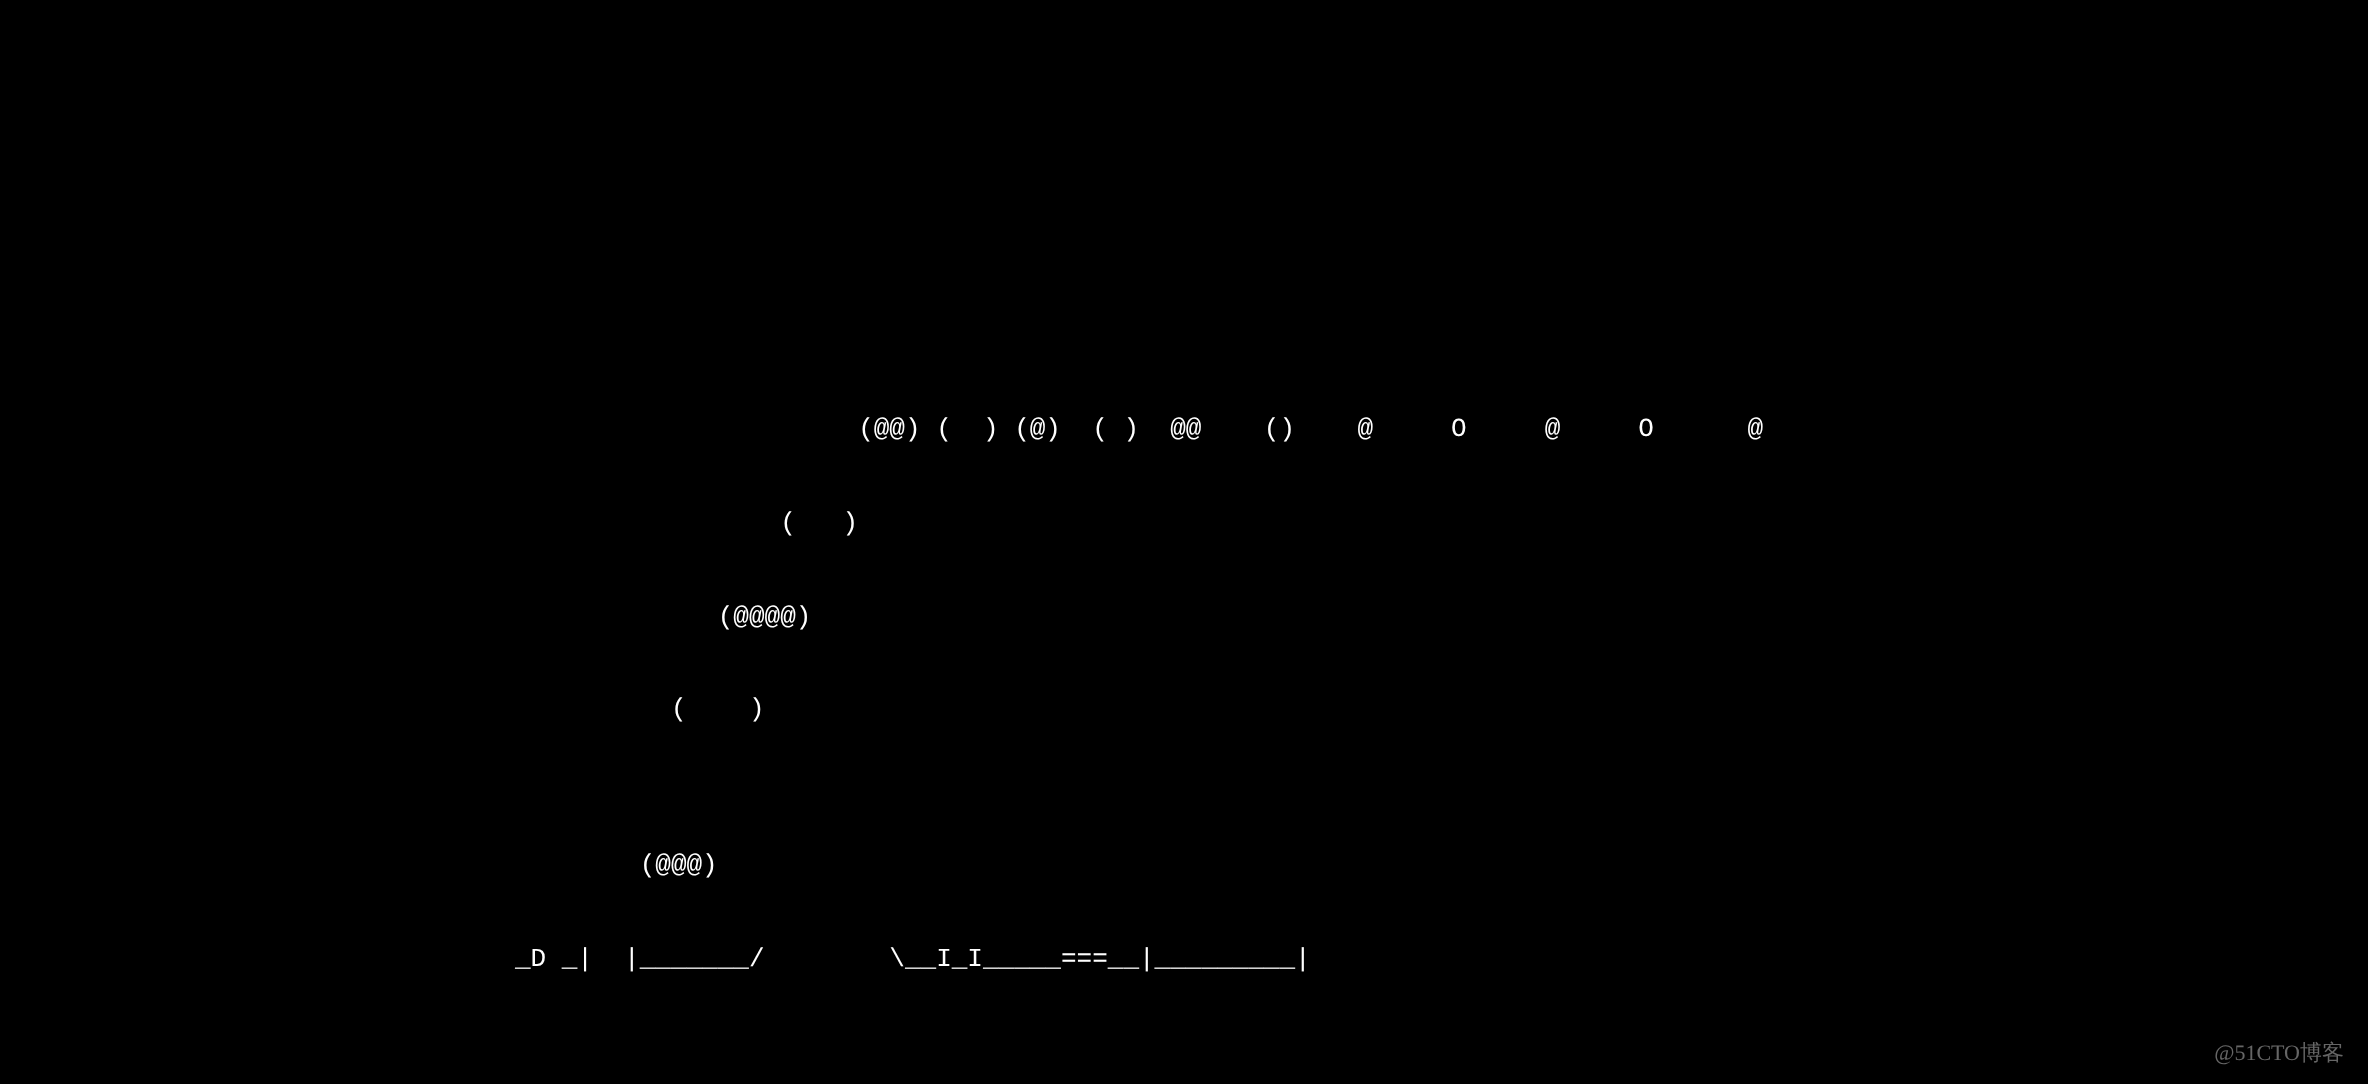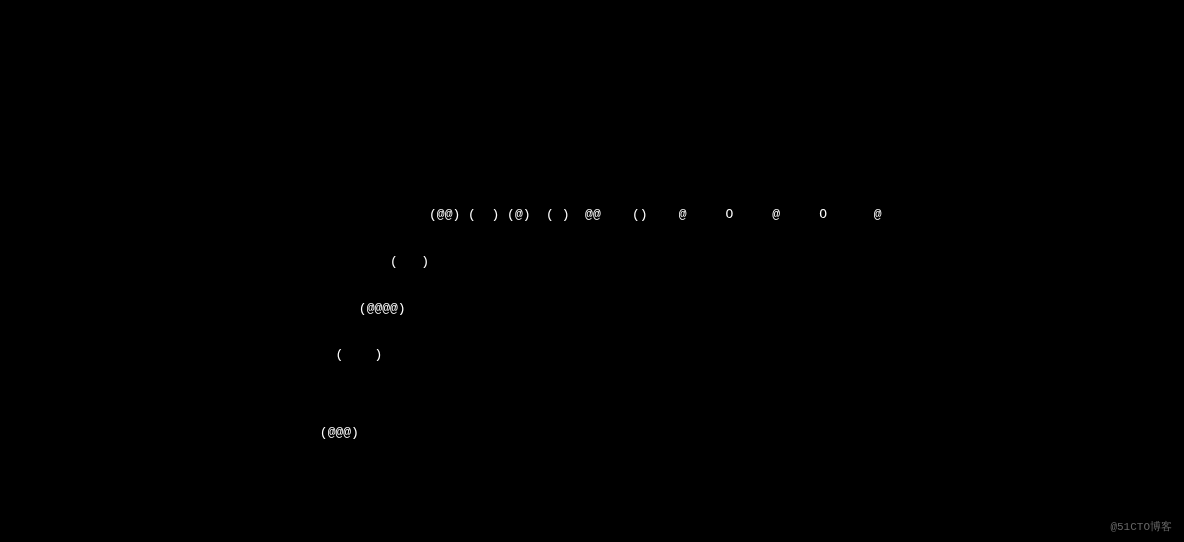--- a/index.html
+++ b/index.html
@@ -23,38 +23,39 @@
       padding: 20px 0 0 0;
       font-weight: normal;
       letter-spacing: 0;
     }
     .watermark {
       position: absolute;
       bottom: 8px;
       right: 12px;
       color: #666666;
       font-size: 11px;
-      font-family: Liberation Mono, monospace;
+      font-family: Liberation Serif, serif;
     }
   </style>
 </head>
 <body>
 
 <div class="terminal">
   <div></div>
   <div></div>
   <div></div>
   <div></div>
   <div></div>
   <div>                                                       (@@) (  ) (@)  ( )  @@    ()    @     O     @     O      @</div>
   <div>                                                  (   )</div>
   <div>                                              (@@@@)</div>
   <div>                                           (    )</div>
   <div></div>
   <div>                                         (@@@)</div>
+  <div>                                 _D _|  |_______/        \__I_I_____===__|_________|</div>
   
   
   
   
   
   
   
   
 </div>
 

